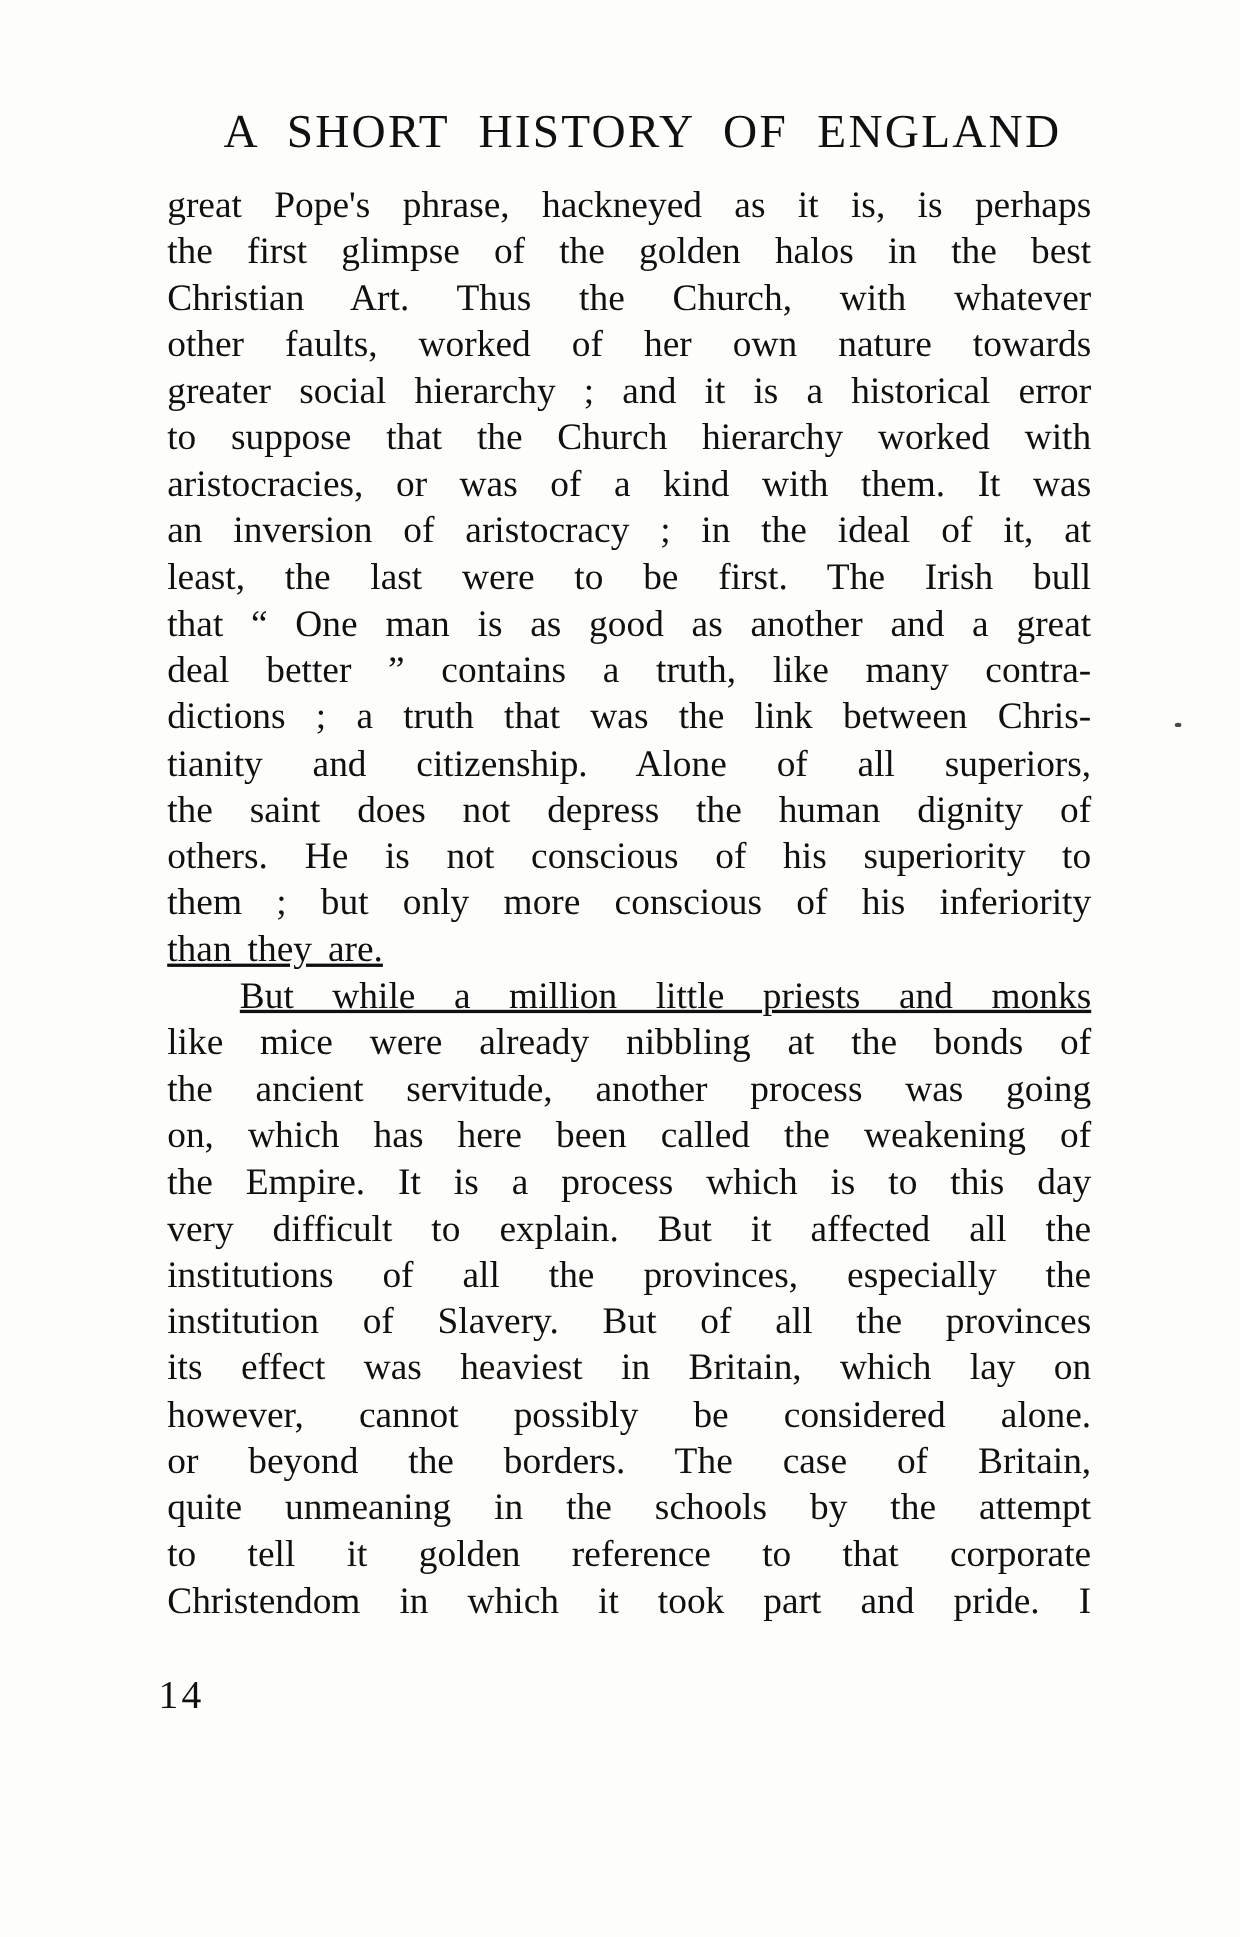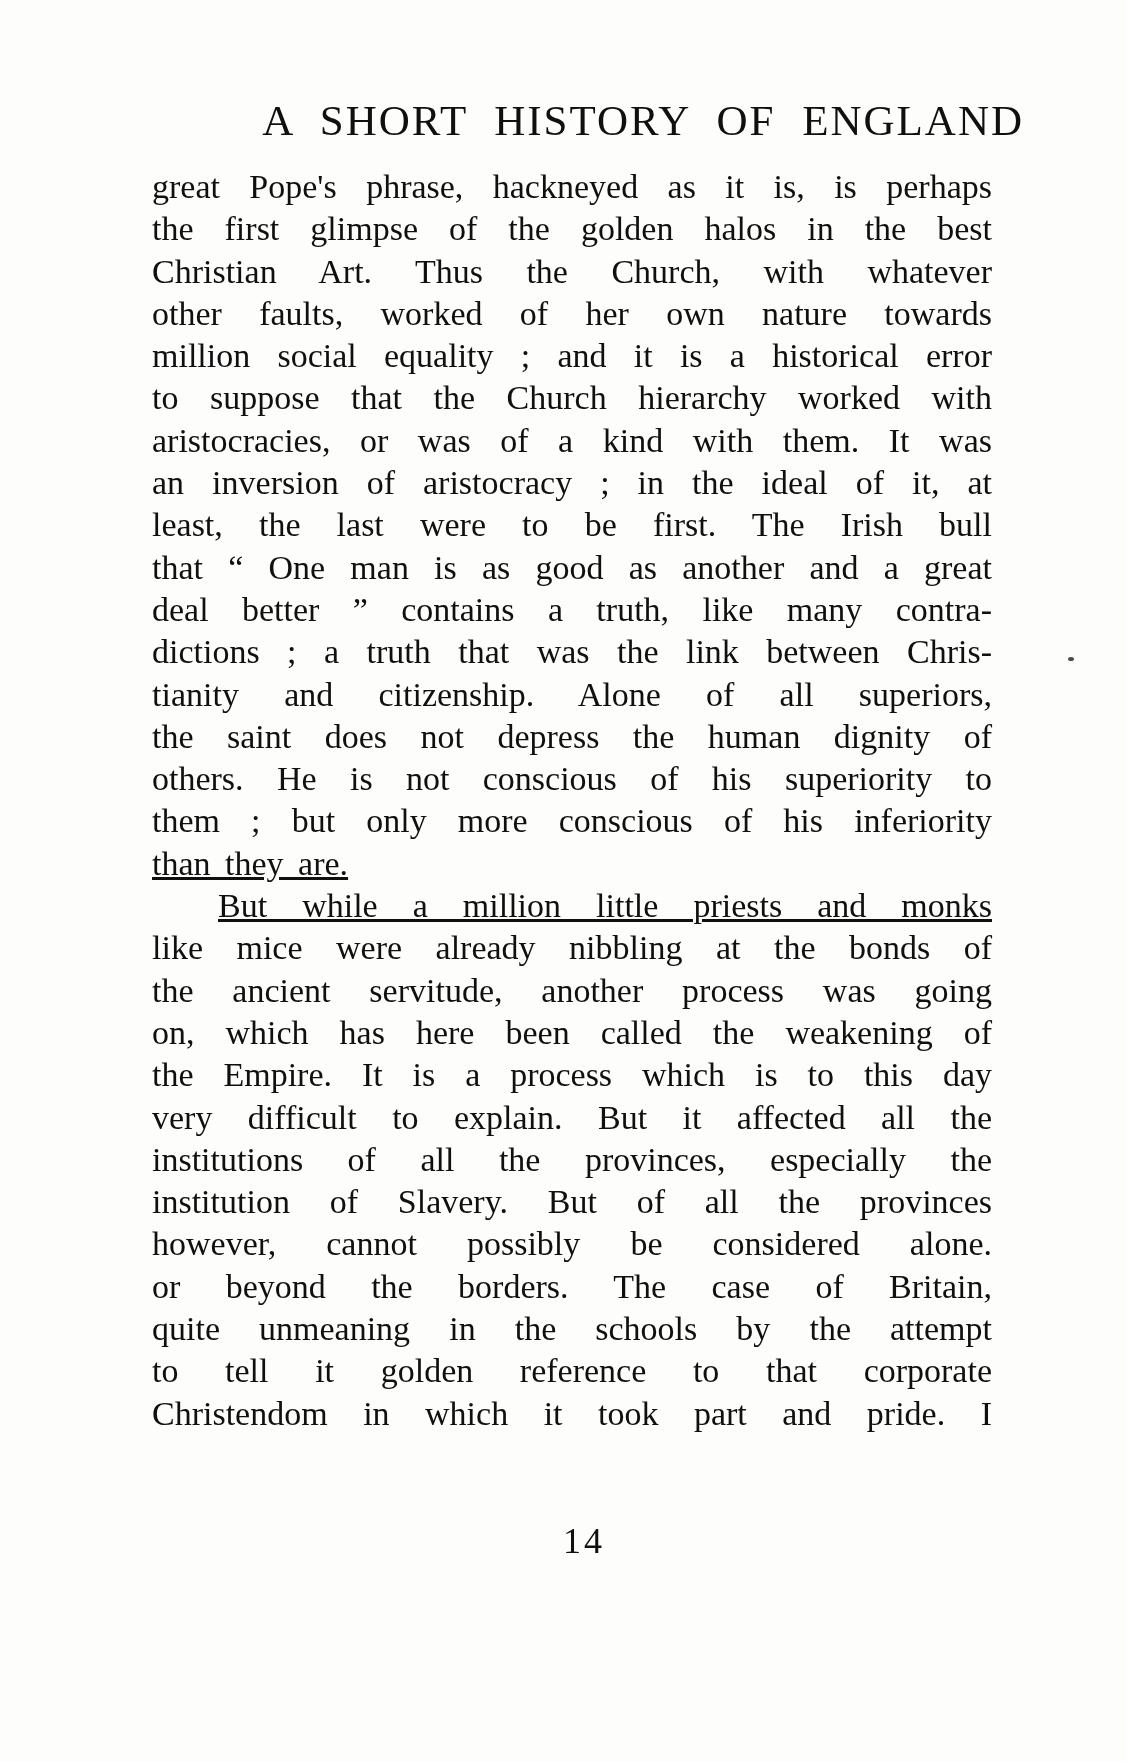--- a/index.html
+++ b/index.html
@@ -13,21 +13,21 @@
     background: #fdfdfb;
     overflow: hidden;
     font-family: "Liberation Serif", "DejaVu Serif", serif;
     color: #101010;
   }
   .running-head {
     position: absolute;
     top: 96px;
     left: 144px;
     width: 880px;
-    text-align: right;
+    text-align: center;
     font-size: 43px;
     font-weight: normal;
     letter-spacing: 2px;
     word-spacing: 14px;
     white-space: nowrap;
     margin: 0;
   }
   .page-body {
     position: absolute;
     top: 166px;
@@ -51,21 +51,21 @@
     text-align: left;
     text-align-last: left;
     word-spacing: 6px;
     text-decoration: underline;
   }
   .page-number {
     position: absolute;
     top: 1520px;
     left: 144px;
     width: 880px;
-    text-align: center;
+    text-align: left;
     font-size: 36px;
     letter-spacing: 3px;
   }
   .ink-speck {
     position: absolute;
     top: 657px;
     left: 1068px;
     width: 6px;
     height: 4px;
     background: #2a2a2a;
@@ -77,41 +77,42 @@
 <body>
 
 <div class="page">
   <h1 class="running-head">A SHORT HISTORY OF ENGLAND</h1>
 
   <div class="page-body">
       <div class="line">great Pope's phrase, hackneyed as it is, is perhaps</div>
       <div class="line">the first glimpse of the golden halos in the best</div>
       <div class="line">Christian Art. Thus the Church, with whatever</div>
       <div class="line">other faults, worked of her own nature towards</div>
-      <div class="line">million social equality ; and it is a historical error</div>
+      <div class="line">greater social hierarchy ; and it is a historical error</div>
       <div class="line">to suppose that the Church hierarchy worked with</div>
       <div class="line">aristocracies, or was of a kind with them. It was</div>
       <div class="line">an inversion of aristocracy ; in the ideal of it, at</div>
       <div class="line">least, the last were to be first. The Irish bull</div>
       <div class="line">that “ One man is as good as another and a great</div>
       <div class="line">deal better ” contains a truth, like many contra-</div>
       <div class="line">dictions ; a truth that was the link between Chris-</div>
       <div class="line">tianity and citizenship. Alone of all superiors,</div>
       <div class="line">the saint does not depress the human dignity of</div>
       <div class="line">others. He is not conscious of his superiority to</div>
       <div class="line">them ; but only more conscious of his inferiority</div>
       <div class="line no-just">than they are.</div>
       <div class="line indent">But while a million little priests and monks</div>
       <div class="line">like mice were already nibbling at the bonds of</div>
       <div class="line">the ancient servitude, another process was going</div>
       <div class="line">on, which has here been called the weakening of</div>
       <div class="line">the Empire. It is a process which is to this day</div>
       <div class="line">very difficult to explain. But it affected all the</div>
       <div class="line">institutions of all the provinces, especially the</div>
       <div class="line">institution of Slavery. But of all the provinces</div>
+      <div class="line">its effect was heaviest in Britain, which lay on</div>
       <div class="line">however, cannot possibly be considered alone.</div>
       <div class="line">or beyond the borders. The case of Britain,</div>
       <div class="line">quite unmeaning in the schools by the attempt</div>
       <div class="line">to tell it golden reference to that corporate</div>
       <div class="line">Christendom in which it took part and pride. I</div>
     </div>
 
   <div class="ink-speck"></div>
 
   <div class="page-number">14</div>

